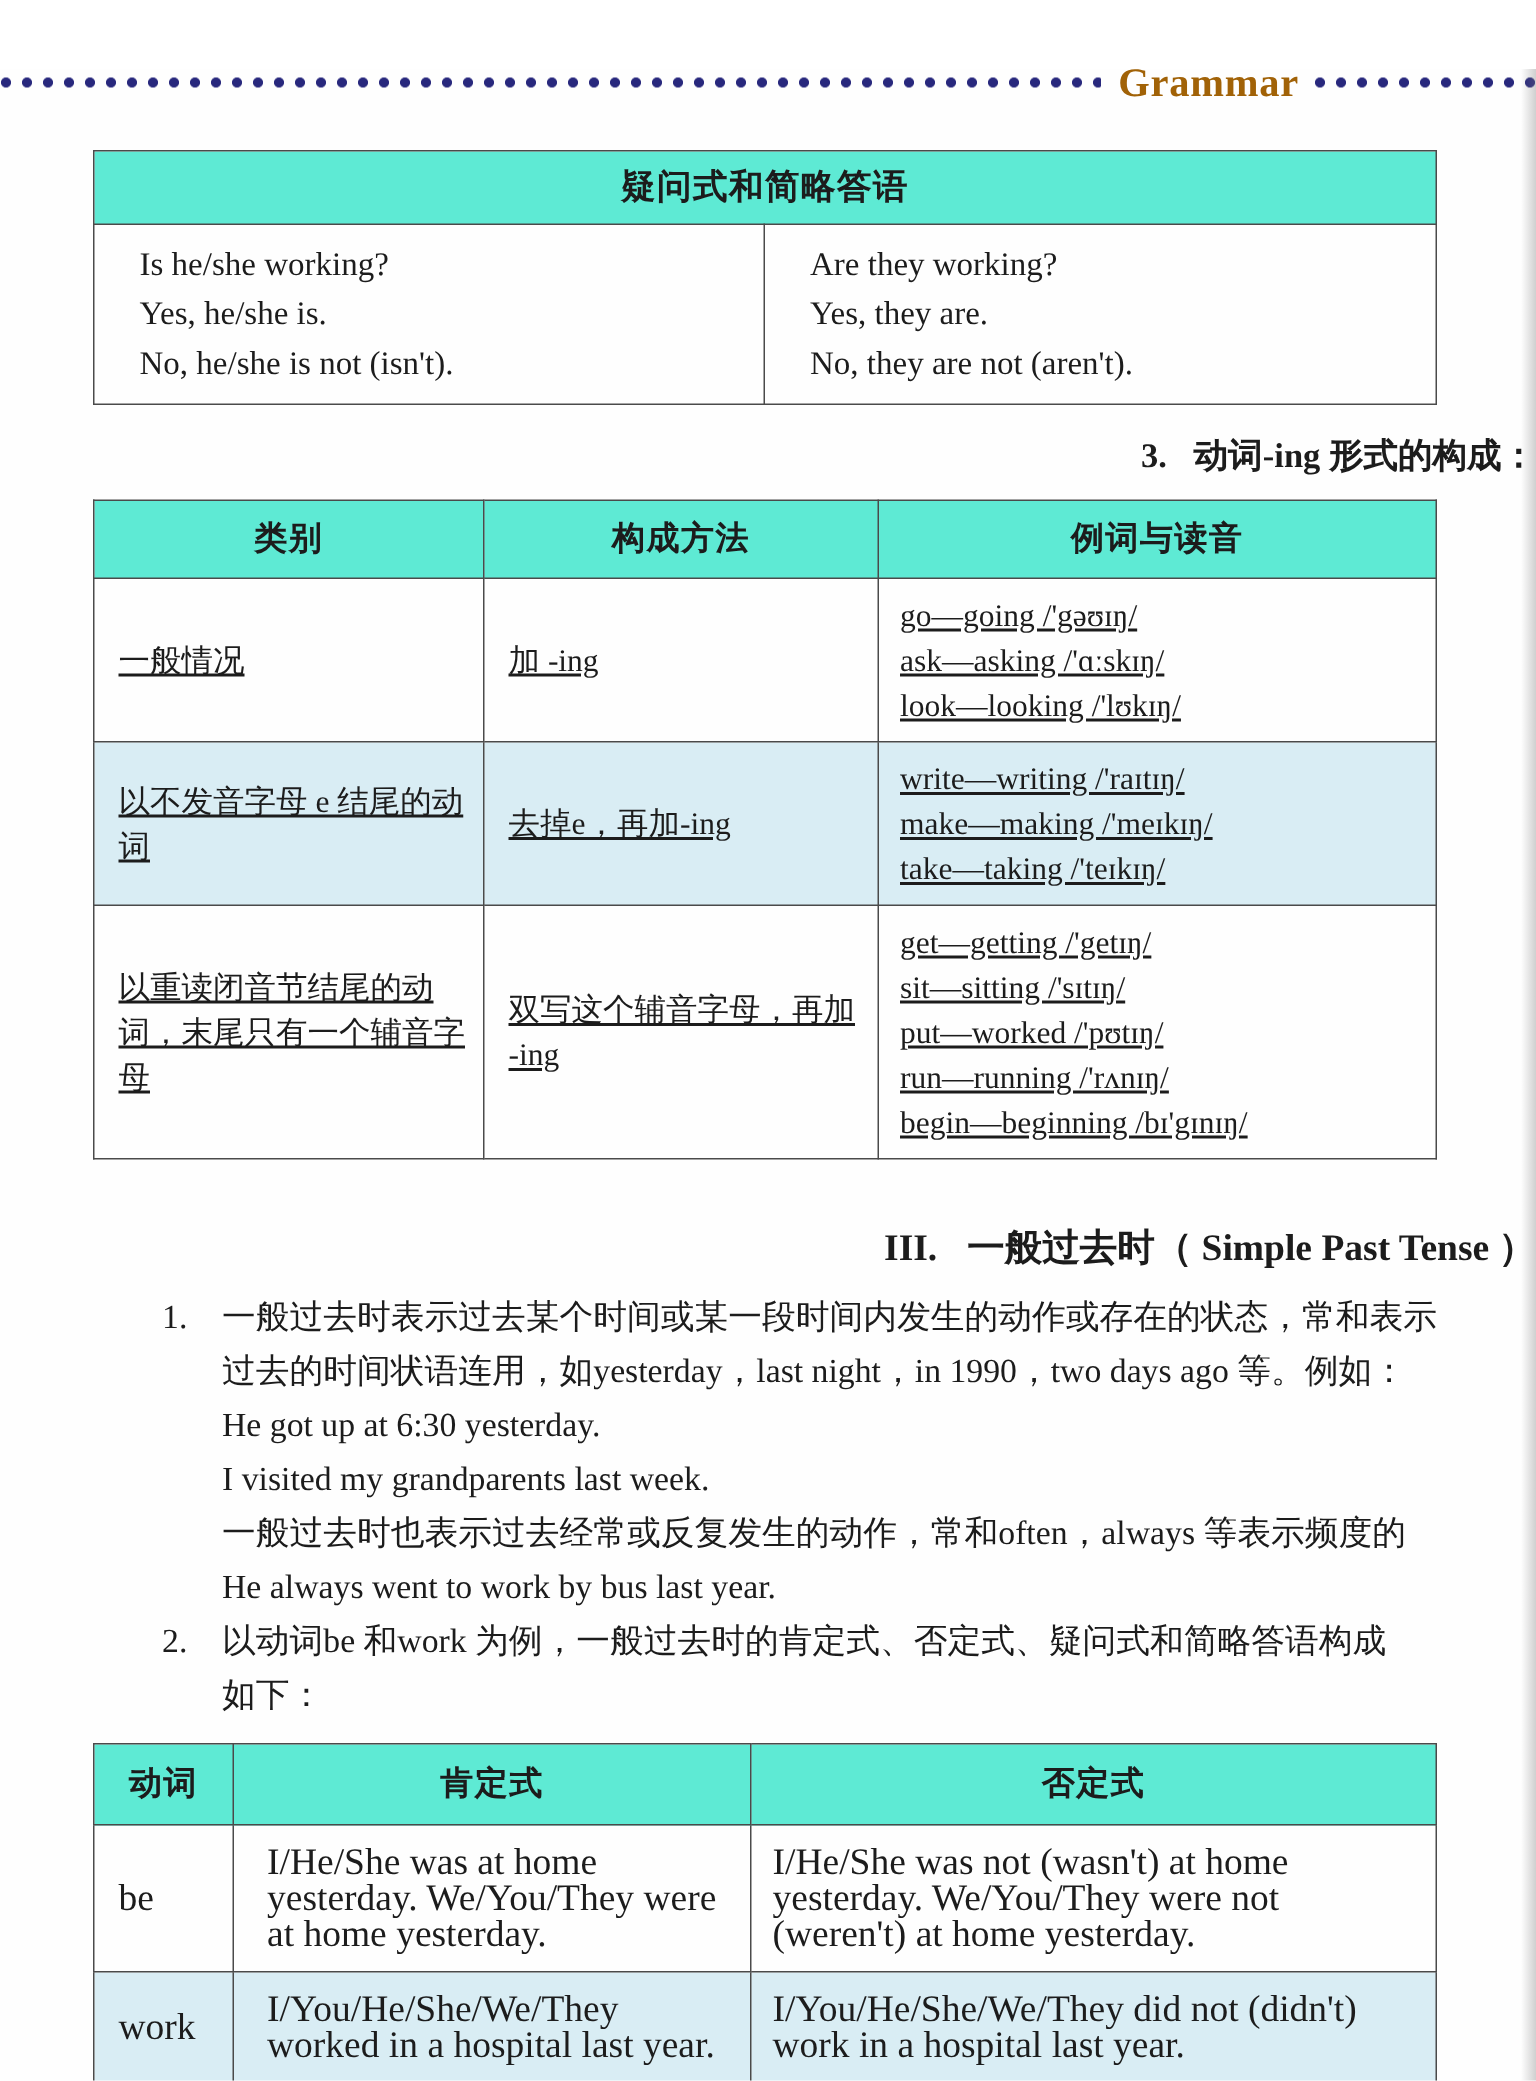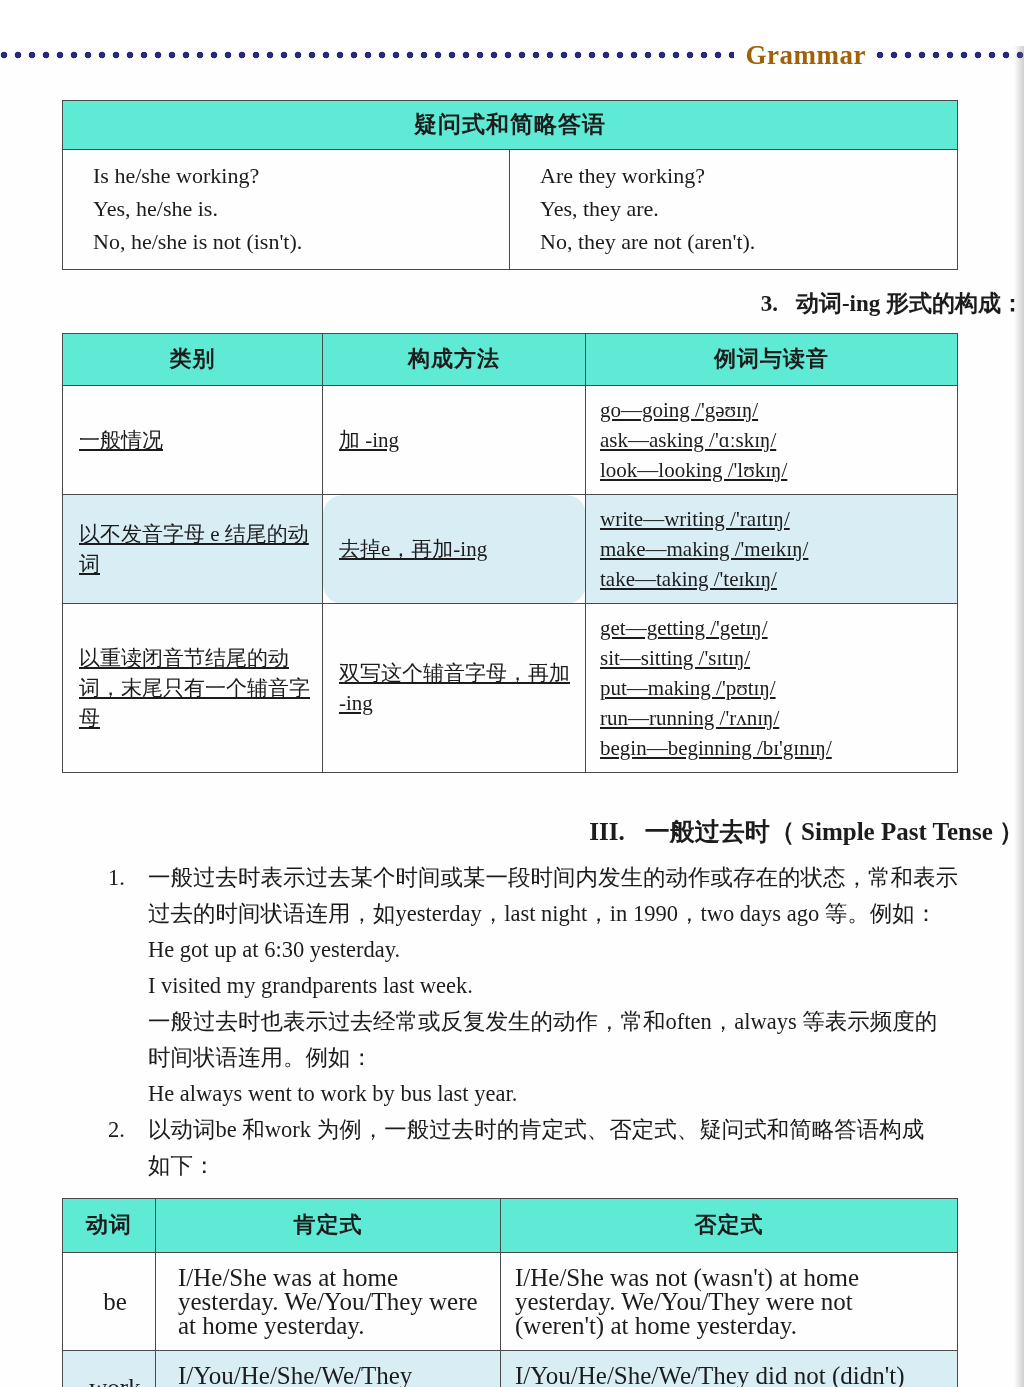--- a/index.html
+++ b/index.html
@@ -34,40 +34,40 @@
 
   
   .num-head { margin:18px 0 0 104px; font-size:23px; font-weight:bold;text-align:right; }
   .num-head .n { margin-right:18px; }
 
   
   .t2 { margin-top:14px; }
   .t2 th { font-size:22px; font-weight:bold; text-align:center; padding:10px 0 11px; letter-spacing:1px; }
   .t2 td { font-size:21px; line-height:30px; }
   .t2 .c-cat { padding:10px 12px 10px 16px; }
-  .t2 .c-met { padding:10px 12px 10px 16px;border-radius:20px; }
+  .t2 .c-met { padding:10px 12px 10px 16px; }
   .t2 .c-ex  { padding:9px 8px 9px 14px; }
   .t2 .mid td { vertical-align:middle;text-decoration:underline; }
   .ex-line { display:block; white-space:nowrap; }
 
   
   .sec3-title { margin:42px 0 0 64px; font-size:25px; font-weight:bold;text-align:right; }
   .sec3-title .roman { margin-right:20px; }
   .list-item { position:relative; margin-left:108px; width:856px; padding-left:40px;
     font-size:22.5px; line-height:36px; }
   .list-item .item-no { position:absolute; left:0; top:0; }
   .li-1 { margin-top:12px; }
   .li-2 { margin-top:0px; }
   .pline { display:block; }
 
   
   .t3 { margin-top:14px; }
   .t3 th { font-size:22px; font-weight:bold; text-align:center; padding:11px 12px 12px; letter-spacing:1px; }
   .t3 td { font-size:25px; line-height:24px; }
-  .t3 .c-verb { vertical-align:middle; padding:6px 4px 6px 16px;text-align:center; }
+  .t3 .c-verb { vertical-align:middle; padding:6px 4px 6px 16px; }
   .t3 .c-aff { padding:13px 10px 12px 22px; }
   .t3 .c-neg { padding:13px 10px 12px 14px; }
 </style>
 </head>
 <body>
 
 <div class="page">
 
   <div class="rule">
     <div class="dots dots-left"></div>
@@ -132,40 +132,39 @@
         <span class="ex-line">make—making /'meɪkɪŋ/</span>
         <span class="ex-line">take—taking /'teɪkɪŋ/</span>
       </td>
     </tr>
     <tr class="mid">
       <td class="c-cat">以重读闭音节结尾的动词，末尾只有一个辅音字母</td>
       <td class="c-met">双写这个辅音字母，再加 -ing</td>
       <td class="c-ex">
         <span class="ex-line">get—getting /'getɪŋ/</span>
         <span class="ex-line">sit—sitting /'sɪtɪŋ/</span>
-        <span class="ex-line">put—making /'pʊtɪŋ/</span>
+        <span class="ex-line">put—worked /'pʊtɪŋ/</span>
         <span class="ex-line">run—running /'rʌnɪŋ/</span>
         <span class="ex-line">begin—beginning /bɪ'gɪnɪŋ/</span>
       </td>
     </tr>
   </tbody>
     </table>
 
   <div class="sec3-title">
     <span class="roman">III.</span><span>一般过去时（ Simple Past Tense ）</span>
   </div>
 
   <div class="list-item li-1">
     <span class="item-no">1.</span>
     <span class="pline">一般过去时表示过去某个时间或某一段时间内发生的动作或存在的状态，常和表示</span>
     <span class="pline">过去的时间状语连用，如yesterday，last night，in 1990，two days ago 等。例如：</span>
     <span class="pline">He got up at 6:30 yesterday.</span>
     <span class="pline">I visited my grandparents last week.</span>
     <span class="pline">一般过去时也表示过去经常或反复发生的动作，常和often，always 等表示频度的</span>
-    <span class="pline">时间状语连用。例如：</span>
     <span class="pline">He always went to work by bus last year.</span>
   </div>
 
   <div class="list-item li-2">
     <span class="item-no">2.</span>
     <span class="pline">以动词be 和work 为例，一般过去时的肯定式、否定式、疑问式和简略答语构成</span>
     <span class="pline">如下：</span>
   </div>
 
   <table class="gtable t3">

